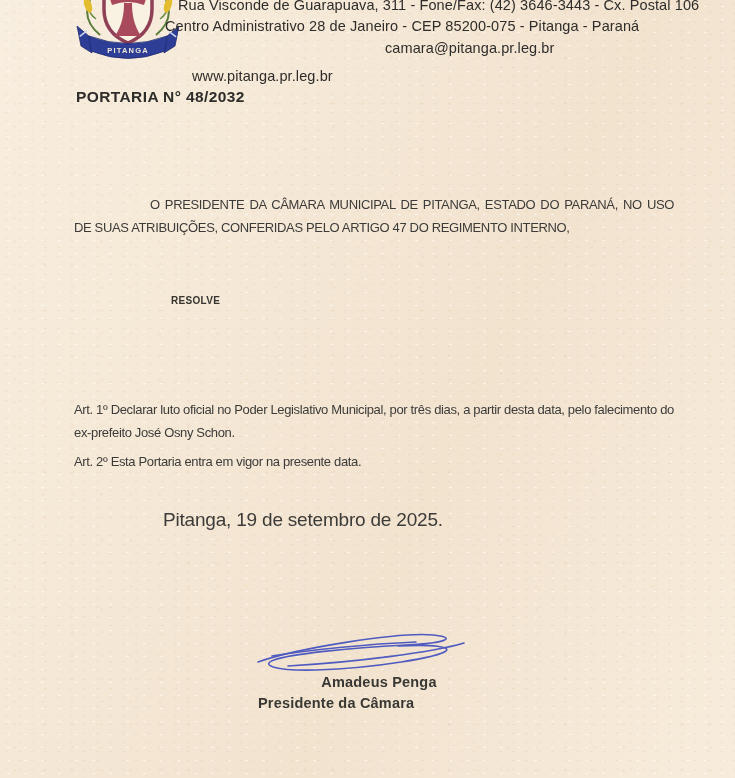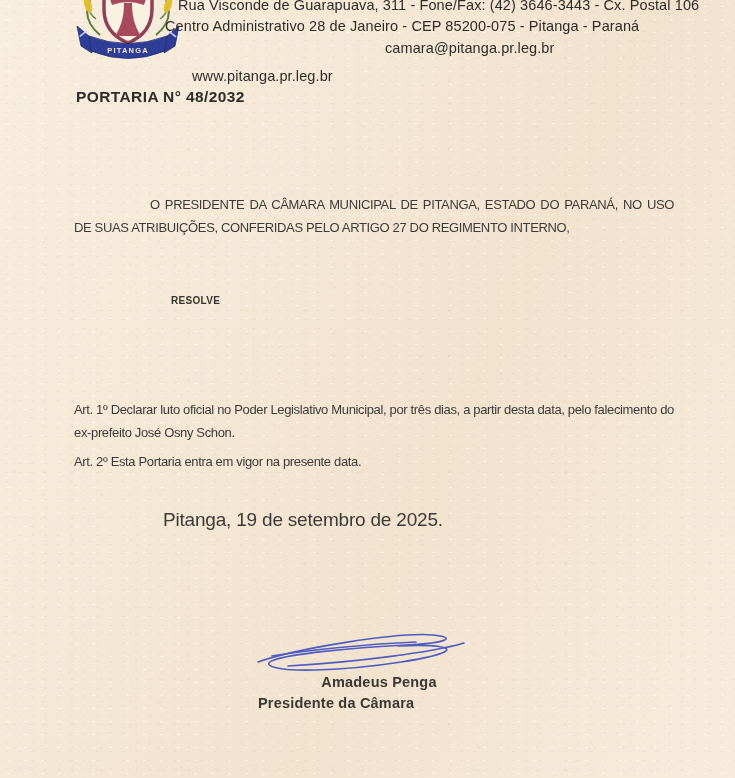--- a/index.html
+++ b/index.html
@@ -59,21 +59,21 @@
     <text x="54" y="100" font-size="7.5" font-family="Liberation Sans, sans-serif" font-weight="bold" fill="#efe7d6" text-anchor="middle" letter-spacing="1.2">PITANGA</text>
   </svg>
 
   <div class="hdr-line" style="left:178px;top:-3px;">Rua Visconde de Guarapuava, 311 - Fone/Fax: (42) 3646-3443 - Cx. Postal 106</div>
   <div class="hdr-line" style="left:165px;top:18px;">Centro Administrativo 28 de Janeiro - CEP 85200-075 - Pitanga - Paraná</div>
   <div class="hdr-line" style="left:192px;top:28px;margin-top:40px;">www.pitanga.pr.leg.br</div>
   <div class="hdr-line" style="left:385px;top:40px;">camara@pitanga.pr.leg.br</div>
 
   <div class="title">PORTARIA N° 48/2032</div>
 
-  <p class="para preamble">O PRESIDENTE DA CÂMARA MUNICIPAL DE PITANGA, ESTADO DO PARANÁ, NO USO DE SUAS ATRIBUIÇÕES, CONFERIDAS PELO ARTIGO 27 DO REGIMENTO INTERNO,</p>
+  <p class="para preamble">O PRESIDENTE DA CÂMARA MUNICIPAL DE PITANGA, ESTADO DO PARANÁ, NO USO DE SUAS ATRIBUIÇÕES, CONFERIDAS PELO ARTIGO 47 DO REGIMENTO INTERNO,</p>
 
   <div class="resolve">RESOLVE</div>
 
   <p class="para art1">Art. 1º Declarar luto oficial no Poder Legislativo Municipal, por três dias, a partir desta data, pelo falecimento do ex-prefeito José Osny Schon.</p>
   <p class="para art2">Art. 2º Esta Portaria entra em vigor na presente data.</p>
 
   <div class="dateline">Pitanga, 19 de setembro de 2025.</div>
 
   <svg class="sig-svg" viewBox="0 0 224 54" aria-hidden="true">
     <g fill="none" stroke="#4250bf" stroke-width="1.6" stroke-linecap="round" opacity="0.92">

